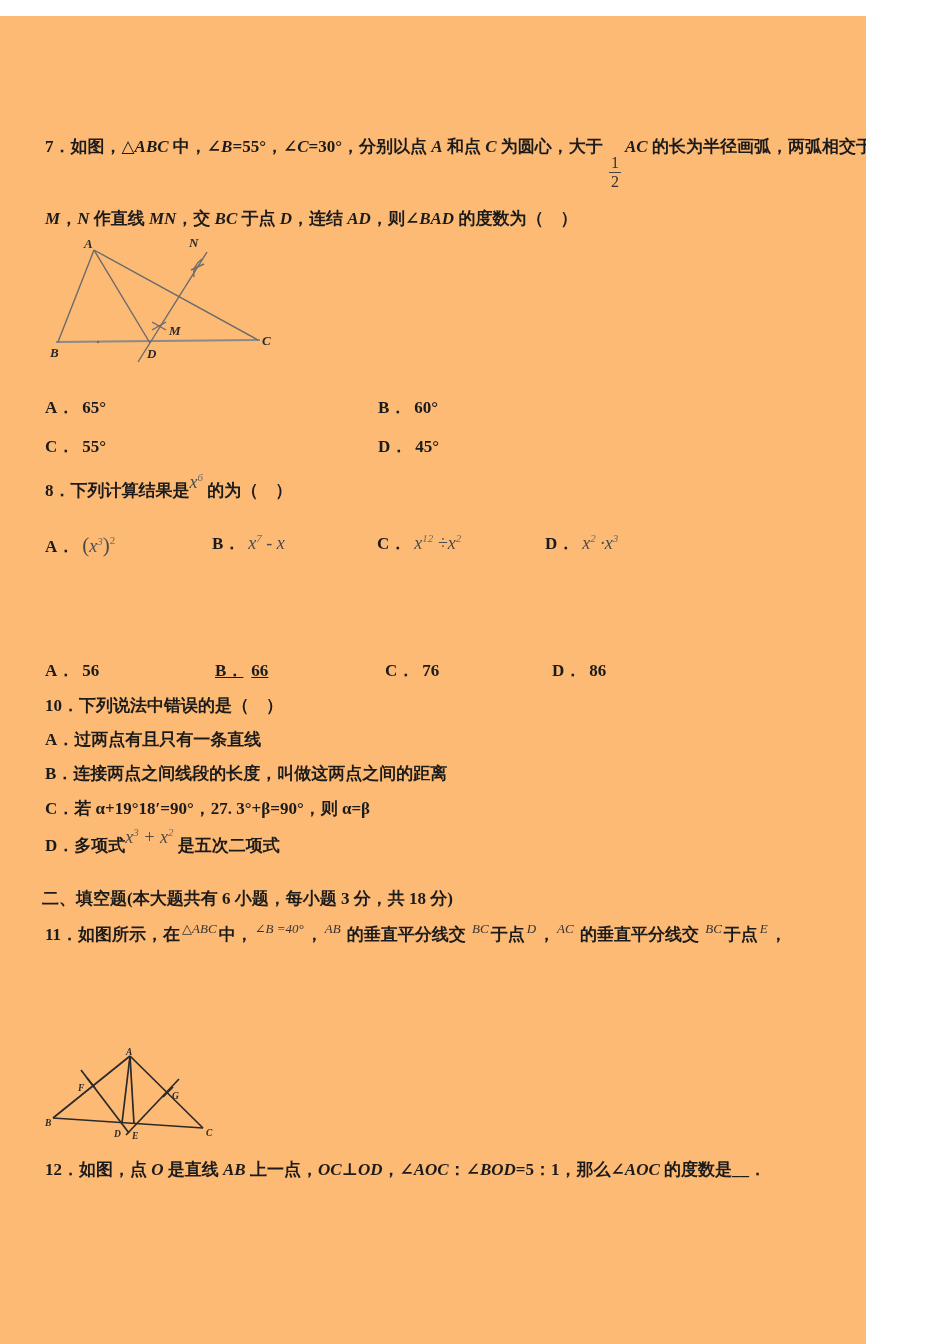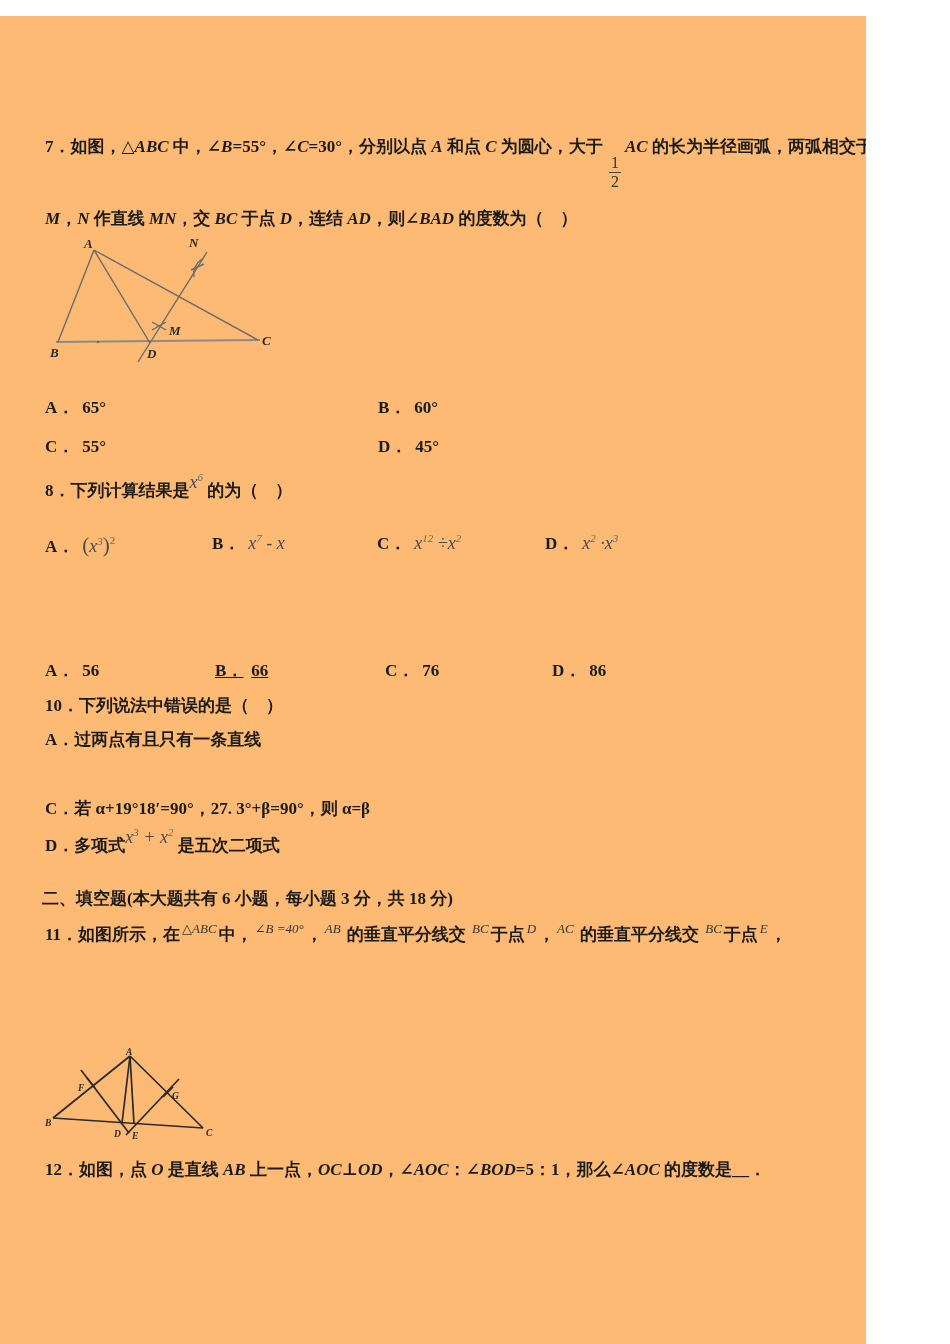--- a/index.html
+++ b/index.html
@@ -112,20 +112,21 @@
   </div>
   <div class="opt" style="left:385px;top:644px;">
     <span class="opt-label">C．</span><span>76</span>
   </div>
   <div class="opt" style="left:552px;top:644px;">
     <span class="opt-label">D．</span><span>86</span>
   </div>
 
   <div class="line" style="top:679px;"><span class="seg-cn">10．下列说法中错误的是（　）</span></div>
   <div class="line" style="top:713px;"><span class="seg-cn">A．过两点有且只有一条直线</span></div>
+  <div class="line" style="top:747px;"><span class="seg-cn">B．连接两点之间线段的长度，叫做这两点之间的距离</span></div>
   <div class="line" style="top:782px;"><span class="seg-cn">C．若 α+19°18′=90°，27. 3°+β=90°，则 α=β</span></div>
   <div class="line" style="top:818px;"><span class="seg-cn">D．多项式</span><span class="seg-eqx">x<sup>3</sup></span><span class="seg-eqx"> + </span><span class="seg-eqx">x<sup>2</sup></span><span class="seg-cn"> 是五次二项式</span></div>
 
   <div class="line" style="top:872px;left:42px;">二、填空题(本大题共有 6 小题，每小题 3 分，共 18 分)</div>
 
   <div class="line" style="top:908px;"><span class="seg-cn">11．如图所示，在</span><span class="seg-eq">△ABC</span><span class="seg-cn">中，</span><span class="seg-eq">∠B =40°</span><span class="seg-cn">，</span><span class="seg-eq">AB</span><span class="seg-cn"> 的垂直平分线交 </span><span class="seg-eq">BC</span><span class="seg-cn">于点</span><span class="seg-eq">D</span><span class="seg-cn">，</span><span class="seg-eq">AC</span><span class="seg-cn"> 的垂直平分线交 </span><span class="seg-eq">BC</span><span class="seg-cn">于点</span><span class="seg-eq">E</span><span class="seg-cn">，</span></div>
 
   <svg class="fig" style="left:45px;top:1030px;" width="172" height="98" viewBox="0 0 172 98">
     <g fill="none" stroke="#2a2a2a" stroke-width="1.7">
       <line x1="8" y1="72" x2="158" y2="82"></line>

